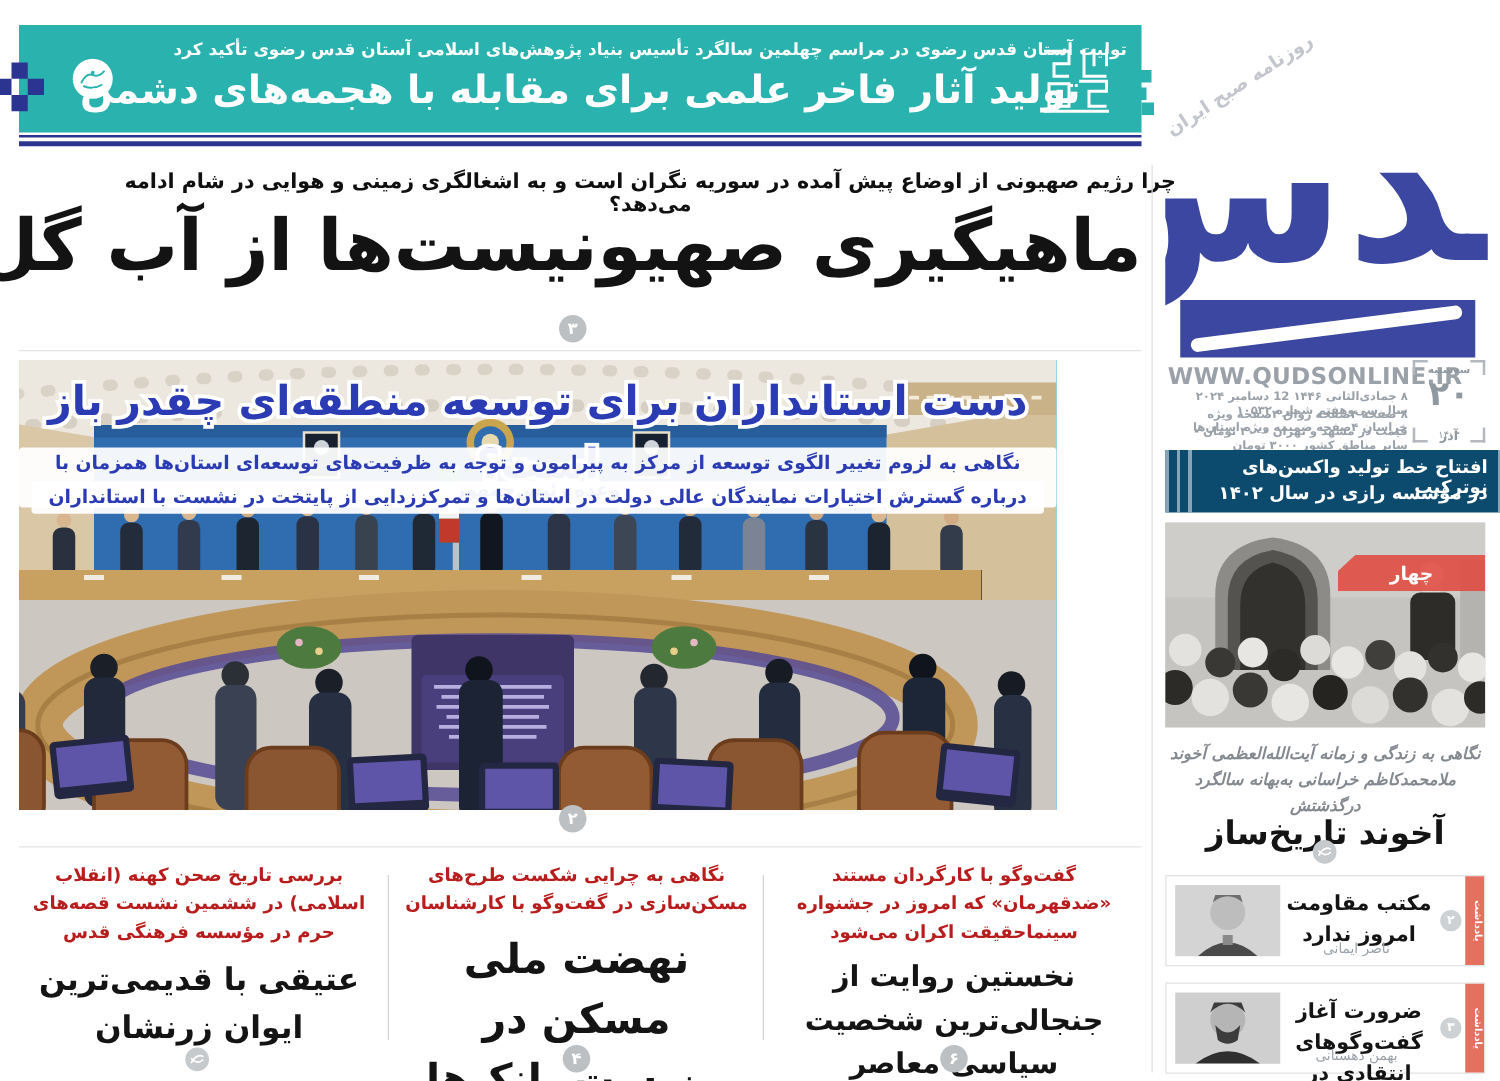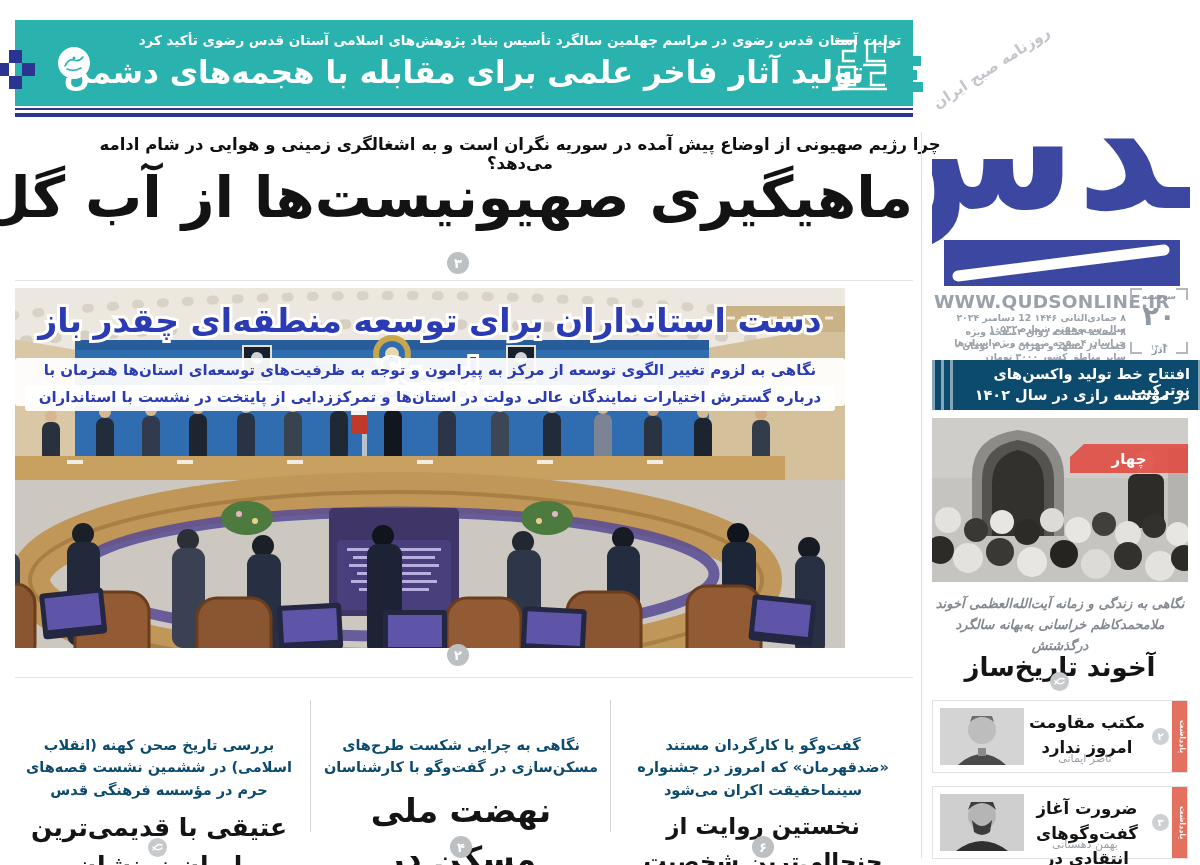--- a/index.html
+++ b/index.html
@@ -39,21 +39,21 @@
       color:#2b3bb3; font-size:33px; font-weight:900; line-height:1.5;
       -webkit-text-stroke:6px #ffffff; paint-order:stroke fill;
       text-shadow:0 0 3px #fff,0 0 3px #fff,2px 2px 0 #fff,-2px -2px 0 #fff,2px -2px 0 #fff,-2px 2px 0 #fff; }
   .deck { position:absolute; left:0; width:100%; z-index:3; text-align:center; }
   .deck span { display:inline-block; background:rgba(255,255,255,0.94); color:#2b3bb3; font-size:15px; font-weight:bold;
       padding:2px 14px; border-radius:3px; line-height:1.45; }
   .deck1 { top:70px; } .deck2 { top:97px; }
 
   
   .story { position:absolute; text-align:center; }
-  .story-kicker { color:#0c4a6e; font-size:14.5px; font-weight:600; line-height:1.55;margin-top:44px; }
+  .story-kicker { color:#b91c1c; font-size:14.5px; font-weight:600; line-height:1.55; }
   .story-headline { color:#141414; font-weight:900; margin-top:8px; line-height:1.5; }
   .storyA { left:618px; top:690px; width:290px; }
   .storyA .story-headline { font-size:23px; font-weight:bold; }
   .storyB { left:320px; top:690px; width:282px; }
   .storyB .story-headline { font-size:33px; line-height:1.45; letter-spacing:-0.5px; }
   .storyC { left:15px;  top:690px; width:288px; }
   .storyC .story-headline { font-size:25px; font-weight:bold; }
   .vdiv { position:absolute; width:1px; background:#d4d4d4; }
 
   

